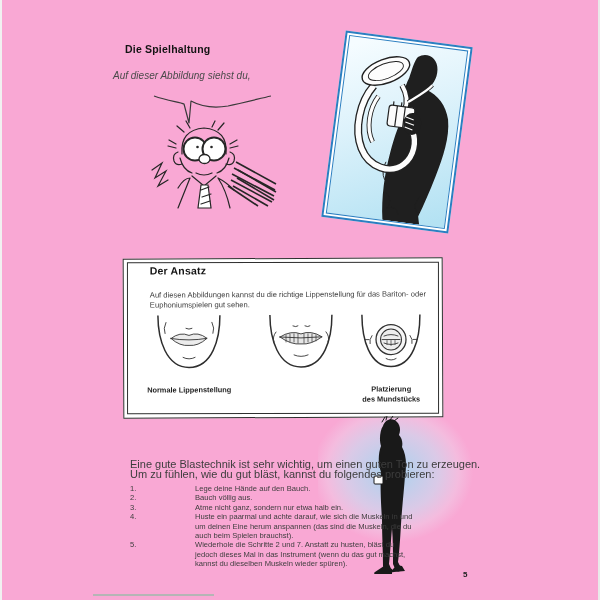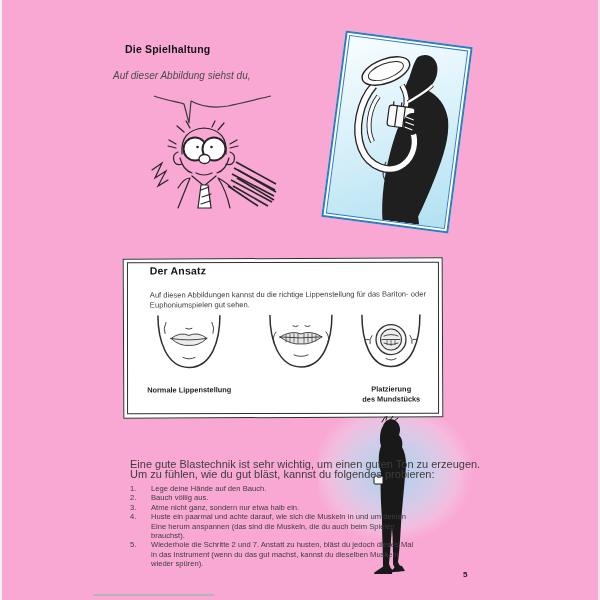--- a/index.html
+++ b/index.html
@@ -33,21 +33,21 @@
   .ansatz-p div{white-space:nowrap;}
   .fig-caption{font-weight:bold;font-size:7.4px;line-height:9.5px;color:#1d1d1d;
          text-align:center;}
 
   .atmung-h{left:130px;top:443px;}
   .intro{left:130px;top:460px;font-size:11px;line-height:9.8px;color:#3d3d3d;}
   .intro div{white-space:nowrap;}
   .steps{left:130px;top:484px;width:288px;font-size:7.6px;line-height:9.4px;color:#3d3d3d;}
   .step{display:flex;}
   .step .num{width:21px;flex:none;}
-  .step .txt{width:267px;}
+  .step .txt{width:267px;margin-left:44px;}
 
   .glow{left:318px;top:408px;width:178px;height:188px;
         background:radial-gradient(ellipse 58% 48% at 42% 34%,
           rgba(148,222,245,.8),rgba(188,235,250,.5) 45%,
           rgba(228,247,253,.25) 64%,rgba(255,255,255,0) 78%);}
   .pagenum{left:463px;top:570px;font-weight:bold;font-size:8px;color:#222;}
 
   .z1{z-index:1}.z2{z-index:2}.z3{z-index:3}.z4{z-index:4}
   svg{display:block;}
 </style>

